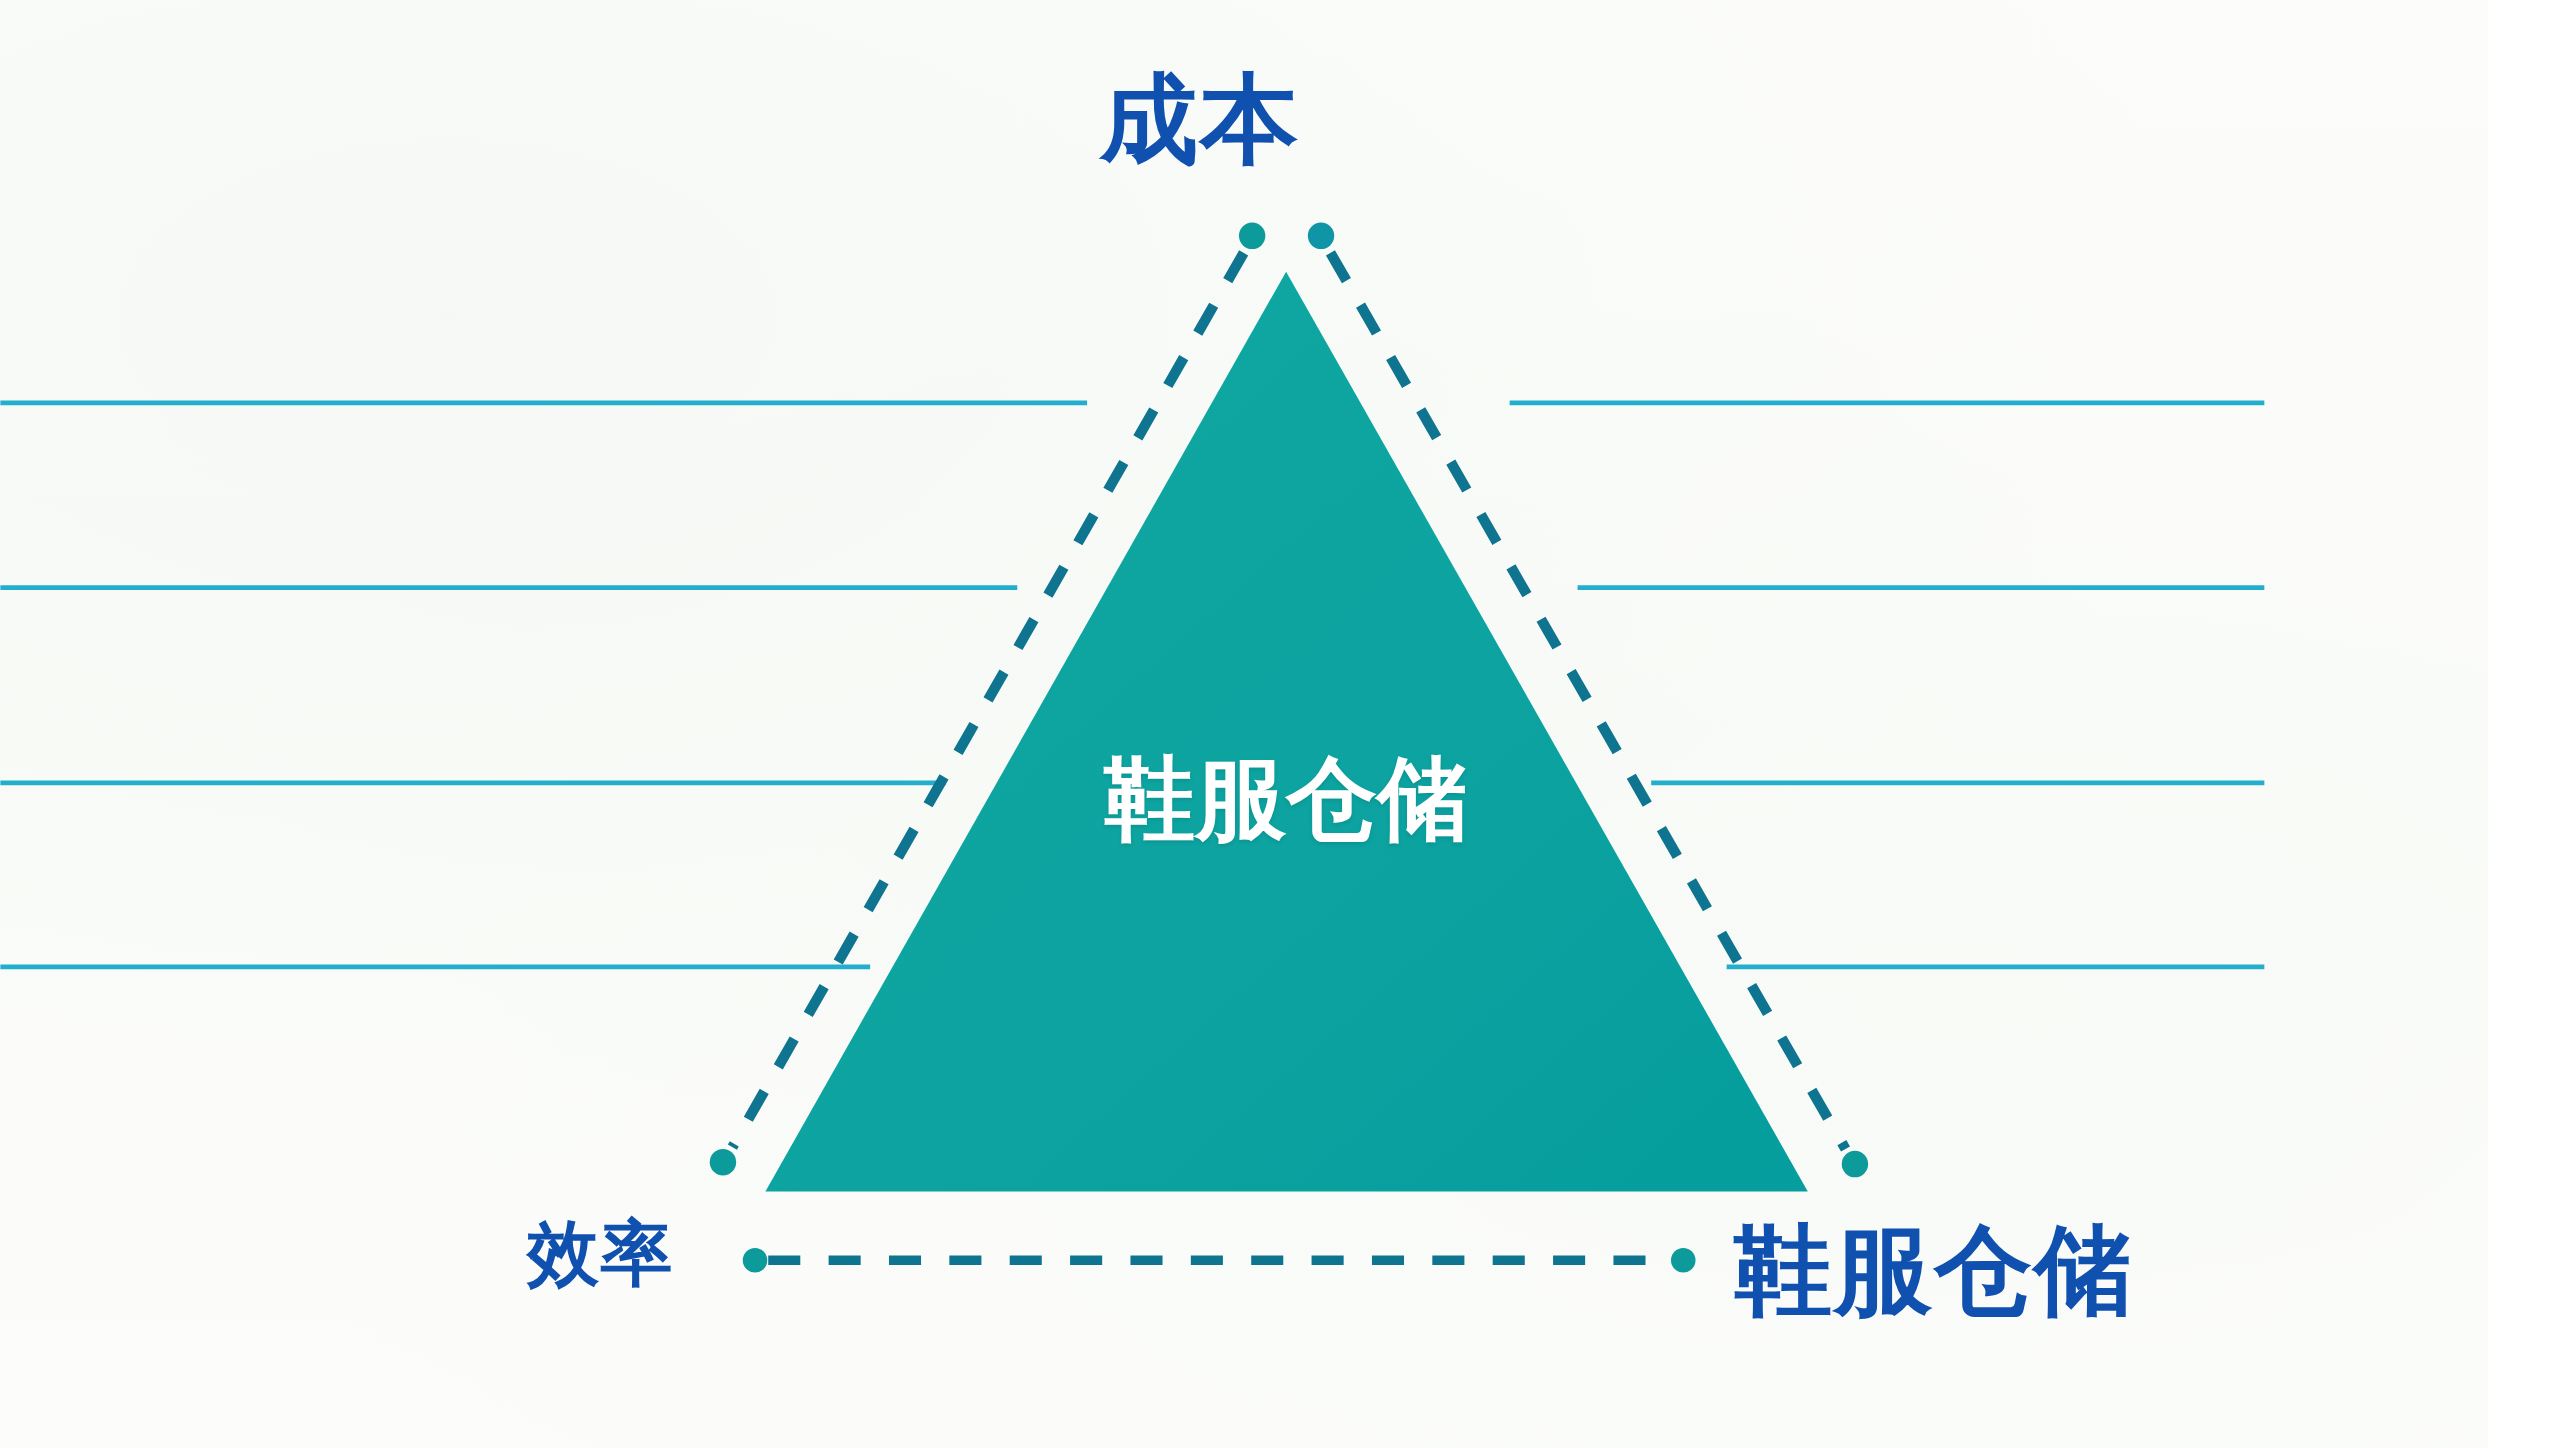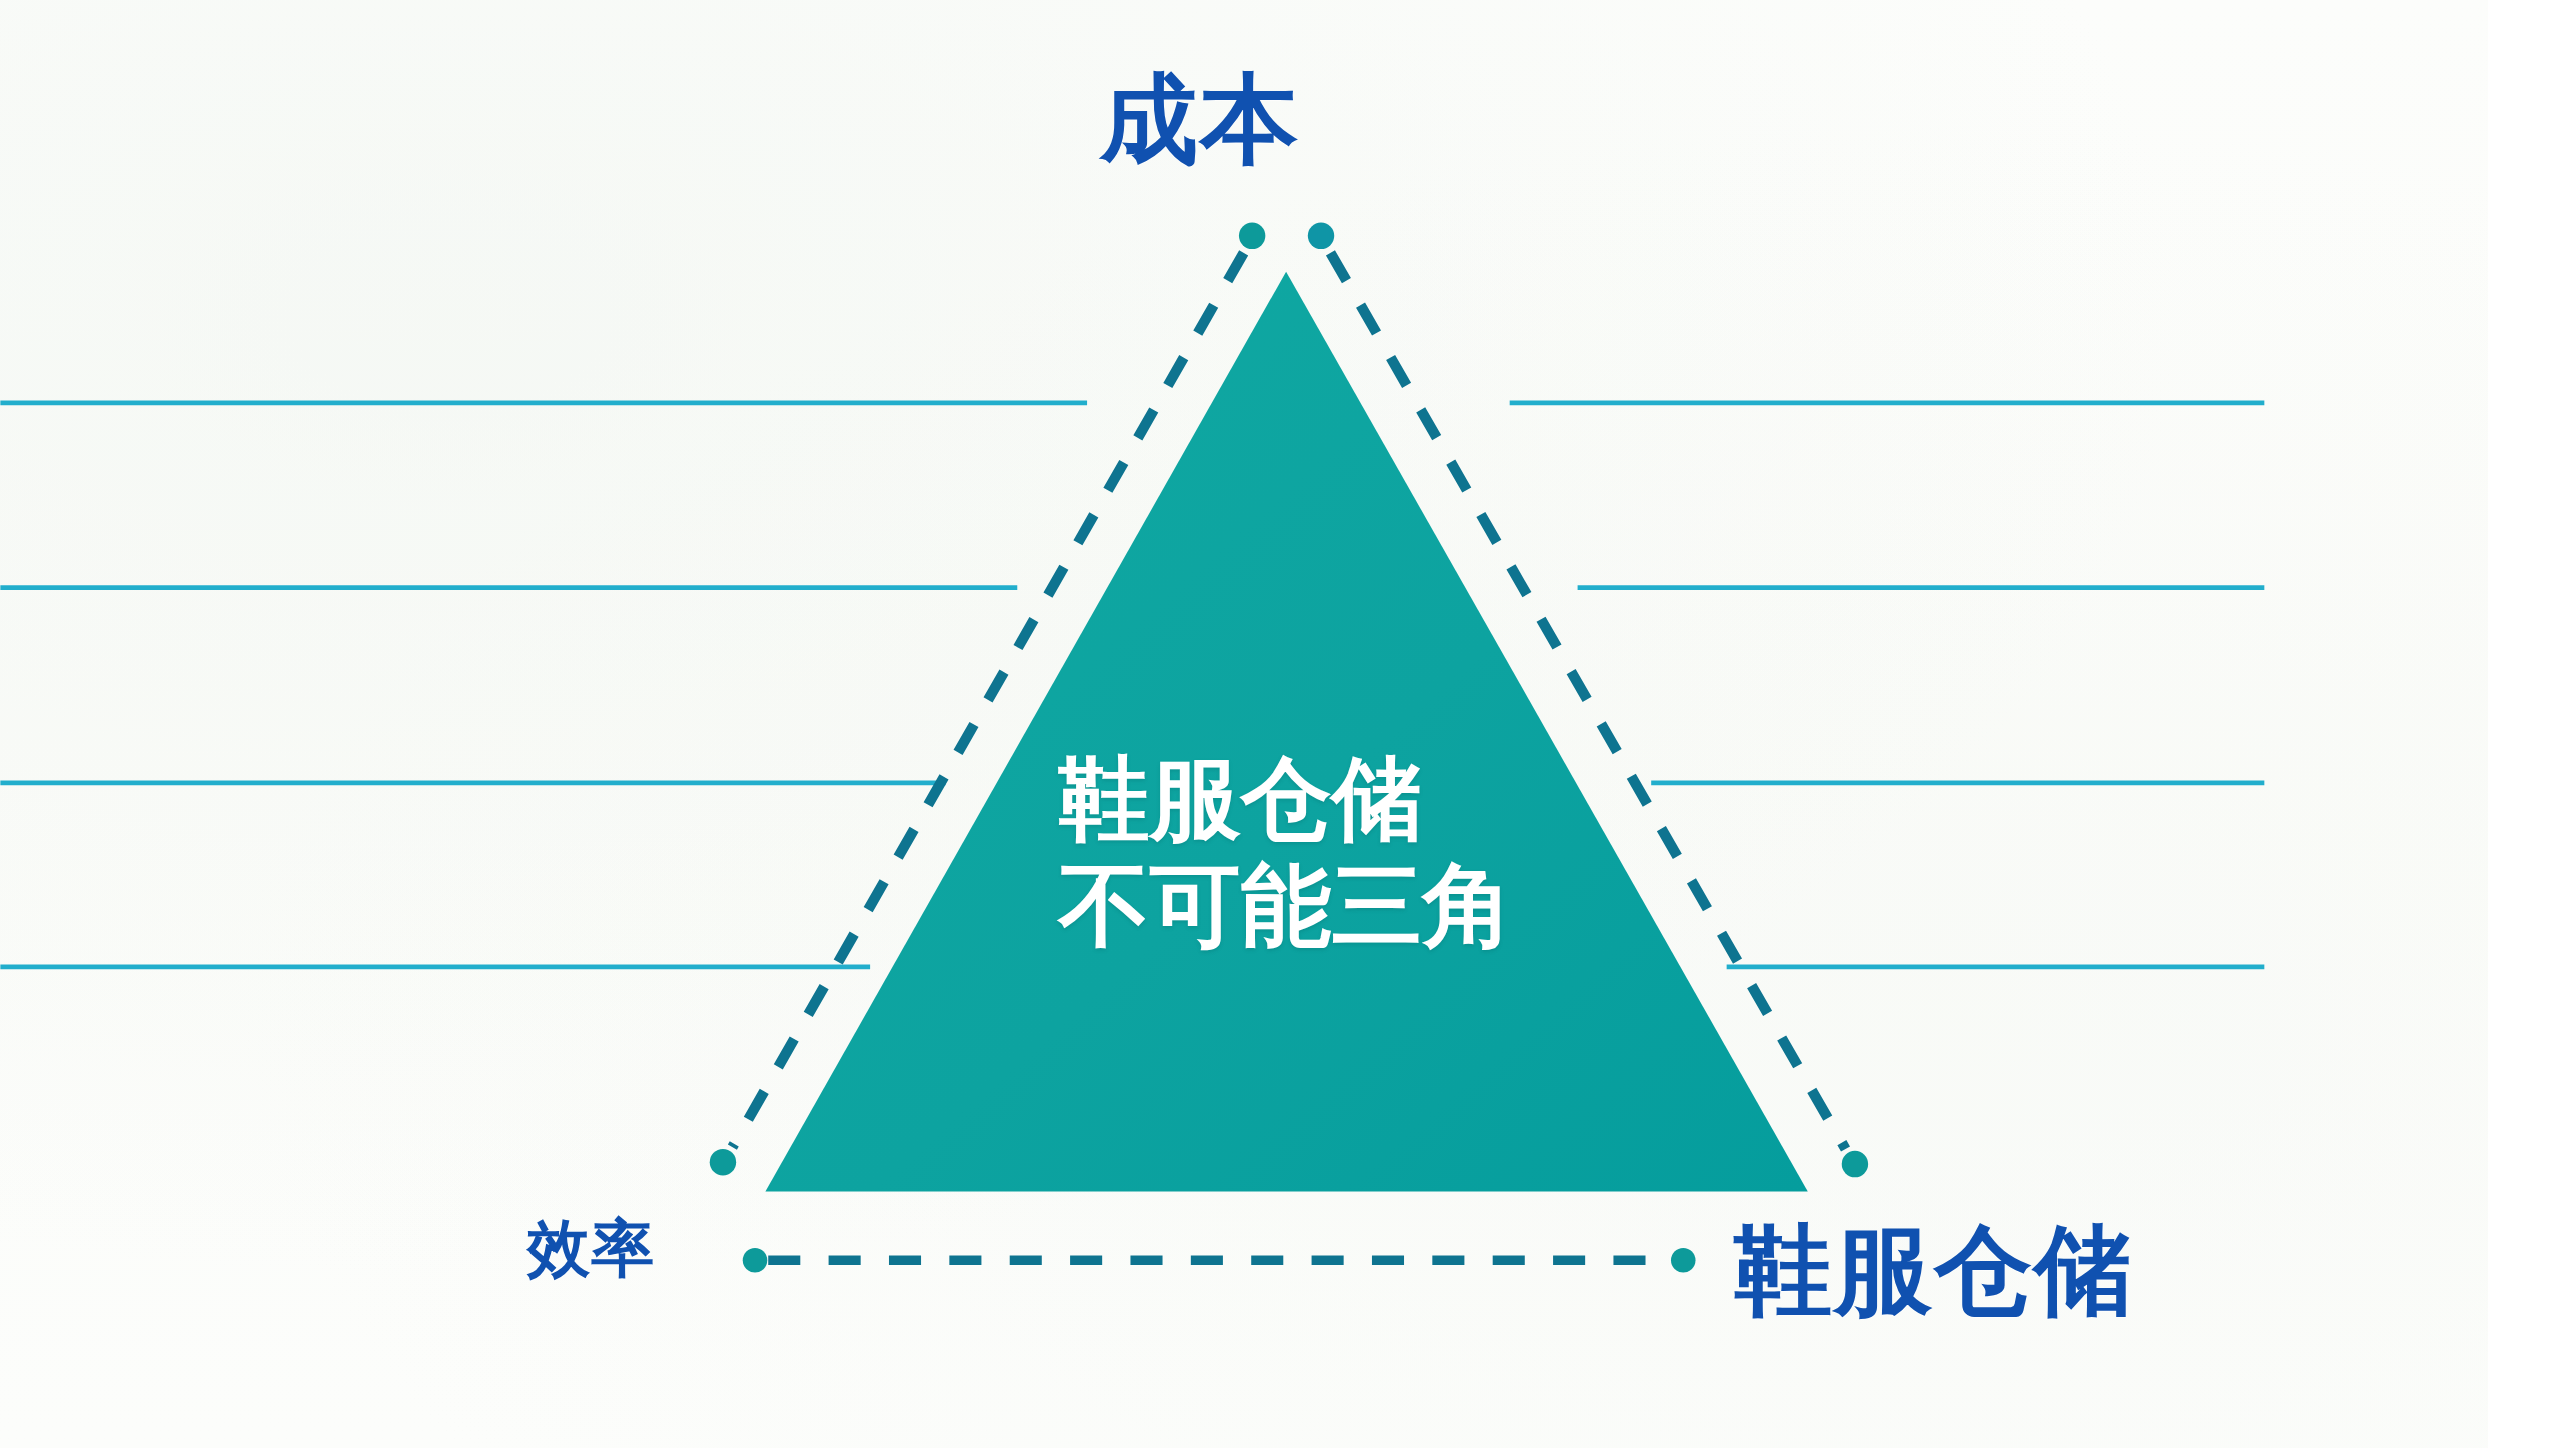--- a/index.html
+++ b/index.html
@@ -41,21 +41,21 @@
     letter-spacing: 0.02em;
     text-shadow: 0 0.9px 0 rgba(255,255,255,0.6);
   }
   #label-cost {
     font-size: 98px;
     left: 1200px;
     top: 55px;
     transform: translateX(-50%);
   }
   #label-efficiency {
-    font-size: 63px;
+    font-size: 72px;
     left: 527px;
     top: 1206px;
   }
   #label-service-quality {
     font-size: 98px;
     left: 1734px;
     top: 1206px;
   }
   #triangle-caption {
     position: absolute;
@@ -121,17 +121,16 @@
   </svg>
 
   <div class="vertex-label" id="label-cost">成本</div>
 
   <div class="vertex-label" id="label-efficiency">效率</div>
 
   <div class="vertex-label" id="label-service-quality">鞋服仓储</div>
 
   <div id="triangle-caption">
     <span class="caption-line">鞋服仓储</span>
-    <span class="caption-line">不可能三角</span>
   </div>
 
 </div>
 
 
 </body></html>

